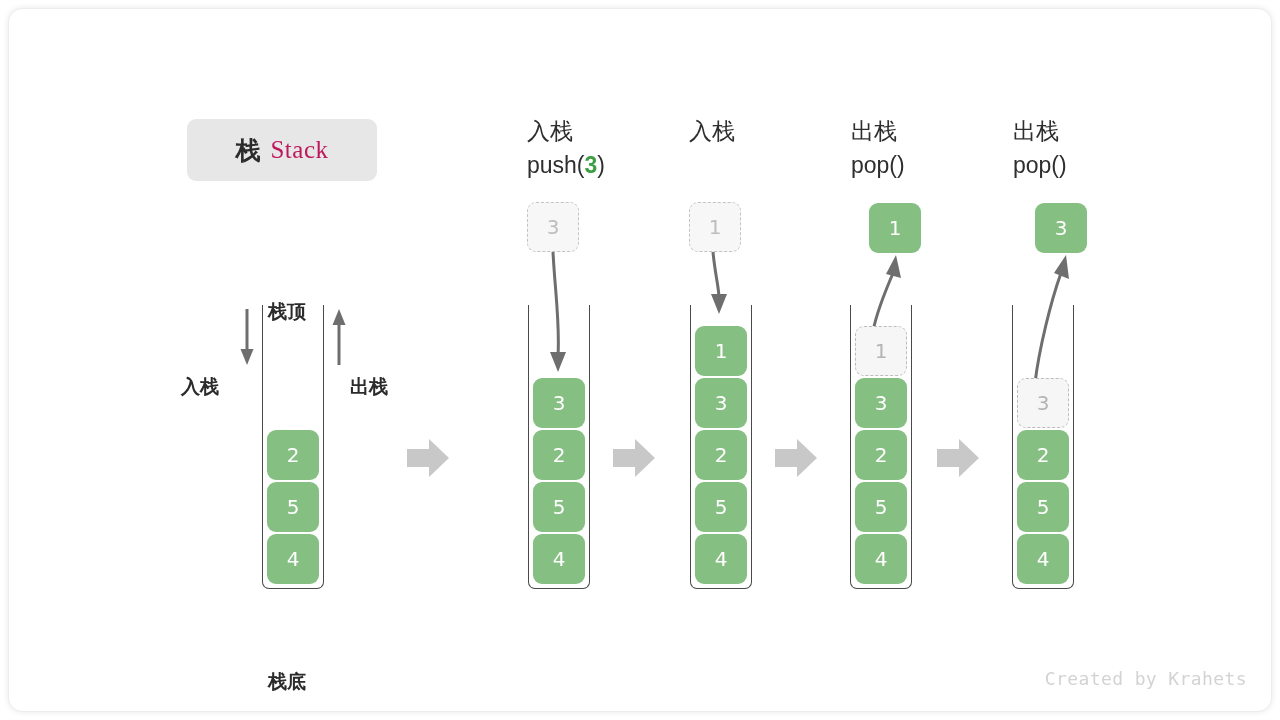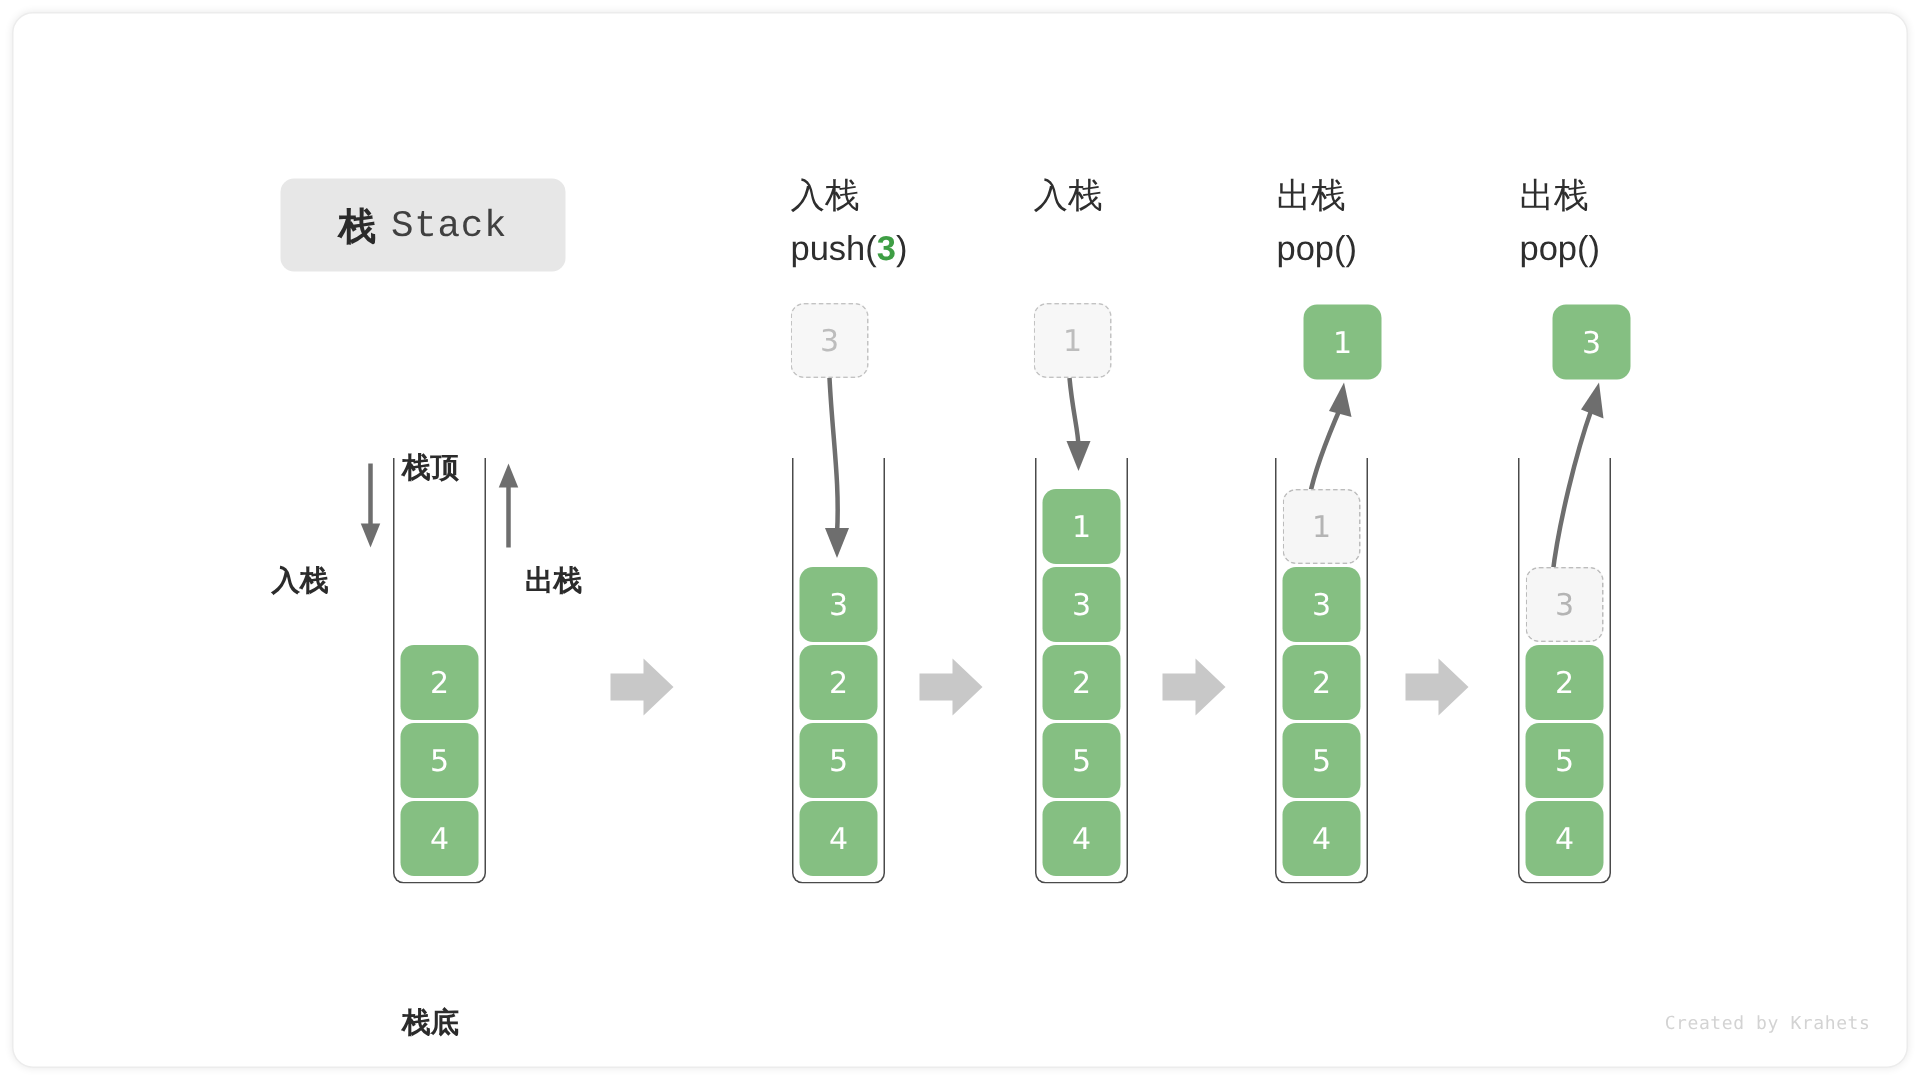--- a/index.html
+++ b/index.html
@@ -28,22 +28,22 @@
     background: #e7e7e7;
     border-radius: 9px;
     display: flex; align-items: center; justify-content: center;
     gap: 10px;
   }
   #title-pill .cn {
     font-family: "DejaVu Sans", sans-serif;
     font-size: 25px; font-weight: 700; color: #2b2b2b;
   }
   #title-pill .en {
-    font-family: Liberation Mono, monospace;
-    font-size: 25px; font-weight: 400; color: #404040;
+    font-family: Liberation Serif, serif;
+    font-size: 25px; font-weight: 400; color: #be185d;
     letter-spacing: 0.5px;
   }
 
   
   .cn-bold {
     font-family: "DejaVu Sans", sans-serif;
     font-size: 19px; font-weight: 700; color: #2b2b2b;
     white-space: nowrap;
     margin-top: 45px;
   }
@@ -112,21 +112,21 @@
   }
   .float-box.filled {
     background: #85bf82;
     color: #ffffff;
   }
 
   
   #watermark {
     right: 24px; bottom: 22px;
     font-family: "DejaVu Sans Mono", "Liberation Mono", monospace;
-    font-size: 12px; color: #d3d3d3; letter-spacing: 0.4px;
+    font-size: 18px; color: #d3d3d3; letter-spacing: 0.4px;
   }
   svg { overflow: visible; }
 </style>
 </head>
 <body>
 
 <div id="card">
 
   <div id="title-pill" class="abs">
     <span class="cn">栈</span>

